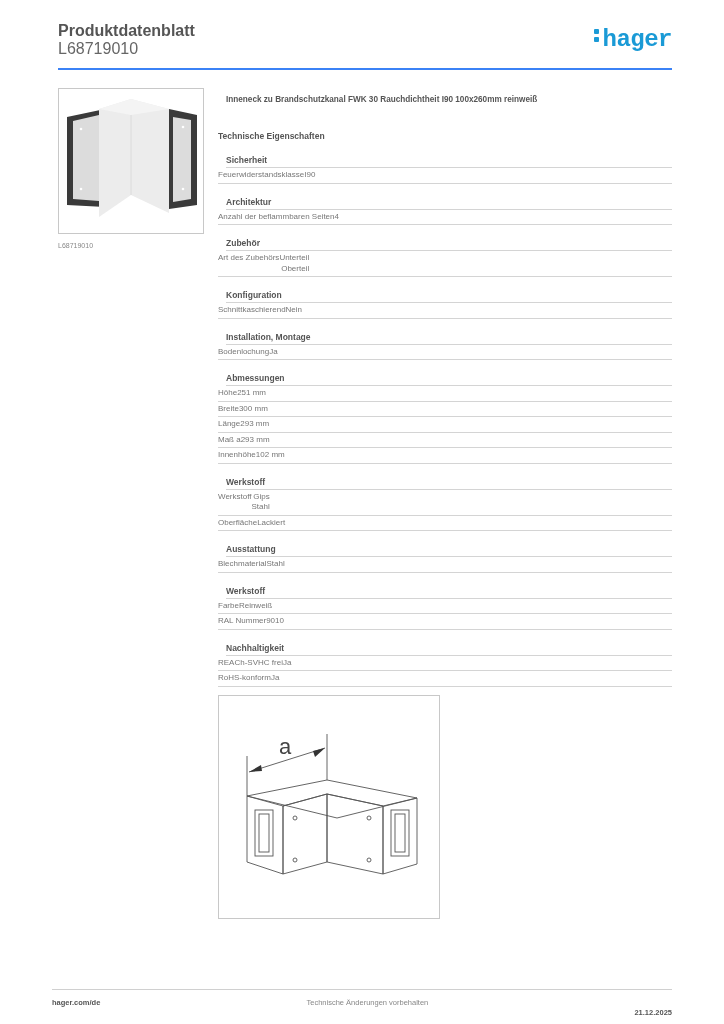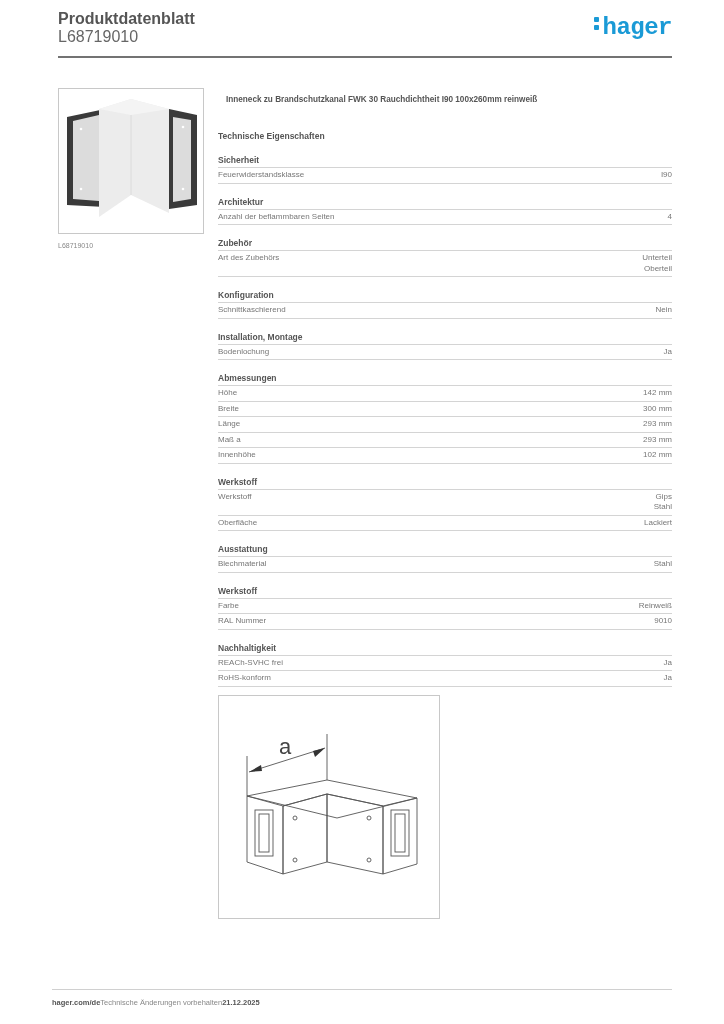--- a/index.html
+++ b/index.html
@@ -1,46 +1,46 @@
 <!DOCTYPE html>
 <html><head>
 <meta charset="utf-8">
 <style>
   * { box-sizing: border-box; margin: 0; padding: 0; }
   html, body { width: 724px; height: 1024px; background: #ffffff; overflow: hidden; }
   body { font-family: "Liberation Sans", sans-serif; color: #555; position: relative; }
 
-  .header { position: absolute; left: 58px; top: 8px; width: 614px; height: 50px; border-bottom: 2px solid #737373; }
+  .header { position: absolute; left: 58px; top: 20px; width: 614px; height: 50px; border-bottom: 2px solid #3b82f6; }
   .title { font-size: 16px; font-weight: bold; color: #555; line-height: 18px; margin-top: 2px; }
   .subtitle { font-size: 16px; color: #666; line-height: 18px; }
   .logo { position: absolute; right: 0; top: 6px; font-size: 24px; font-weight: bold; color: #1a9ad6; letter-spacing: -0.5px; font-family: Liberation Mono, monospace; }
   .logo .colon { display: inline-block; width: 6px; position: relative; top: -1px; margin-right: 2px; }
   .logo .colon i { display: block; width: 5px; height: 5px; background: #1a9ad6; border-radius: 1px; margin: 3px 0; }
 
   .left-col { position: absolute; left: 58px; top: 88px; width: 146px; }
   .product-img { width: 146px; height: 146px; border: 1px solid #c8c8c8; background: #fff; position: relative; overflow: hidden; }
   .product-caption { font-size: 7px; color: #888; margin-top: 8px; }
 
   .main { position: absolute; left: 218px; top: 94px; width: 454px; }
   .prod-name { font-size: 8.2px; font-weight: bold; color: #555; line-height: 12px; padding-left: 8px; }
   .tech-title { font-size: 8.5px; font-weight: bold; color: #555; margin-top: 24px; line-height: 12px; }
 
   .group { margin-top: 12px; }
-  .group-title { font-size: 8.5px; font-weight: bold; color: #555; line-height: 12px; padding-bottom: 1px; border-bottom: 1.5px solid #d4d4d4; }
-  .row { display: flex; justify-content: space-between; font-size: 8px; color: #777; line-height: 10px; padding: 2px 0 2px 0; border-bottom: 1.5px solid #d4d4d4; }
+  .group-title { font-size: 8.5px; font-weight: bold; color: #555; line-height: 12px; padding-bottom: 1px; border-bottom: 1.5px solid #d4d4d4; margin-left: 8px; }
+  .row { display: flex; font-size: 8px; color: #777; line-height: 10px; padding: 2px 0 2px 0; border-bottom: 1.5px solid #d4d4d4; }
   .row .val { text-align: right; }
   .row .val div { line-height: 10.5px; }
 
   .fig-title { font-size: 8.5px; font-weight: bold; color: #555; margin-top: 16px; line-height: 12px; }
   .fig-box { width: 222px; height: 224px; border: 1px solid #c8c8c8; margin-top: 8px; position: relative; }
 
-  .footer { position: absolute; left: 52px; top: 989px; width: 620px; border-top: 1.5px solid #d0d0d0; padding-top: 8px; display: flex; font-size: 7.5px; }
+  .footer { position: absolute; left: 52px; top: 989px; width: 620px; border-top: 1.5px solid #d0d0d0; padding-top: 8px; display: flex; justify-content: space-between; font-size: 7.5px; }
   .footer .site { font-weight: bold; color: #555; }
   .footer .note { color: #888; }
-  .footer .date { font-weight: bold; color: #555; }
+  .footer .date { font-weight: bold; color: #555; margin-top: 10px; }
 </style>
 </head>
 <body>
 
 <div class="header">
   <div class="title">Produktdatenblatt</div>
   <div class="subtitle">L68719010</div>
   <div class="logo">
     <span class="colon"><i></i><i></i></span><span>hager</span>
   </div>
@@ -118,21 +118,21 @@
           <div class="val">
             <div>Ja</div>
           </div>
         </div>
       </div>
       <div class="group">
         <div class="group-title">Abmessungen</div>
         <div class="row">
           <span>Höhe</span>
           <div class="val">
-            <div>142 mm</div>
+            <div>251 mm</div>
           </div>
         </div>
         <div class="row">
           <span>Breite</span>
           <div class="val">
             <div>300 mm</div>
           </div>
         </div>
         <div class="row">
           <span>Länge</span>

